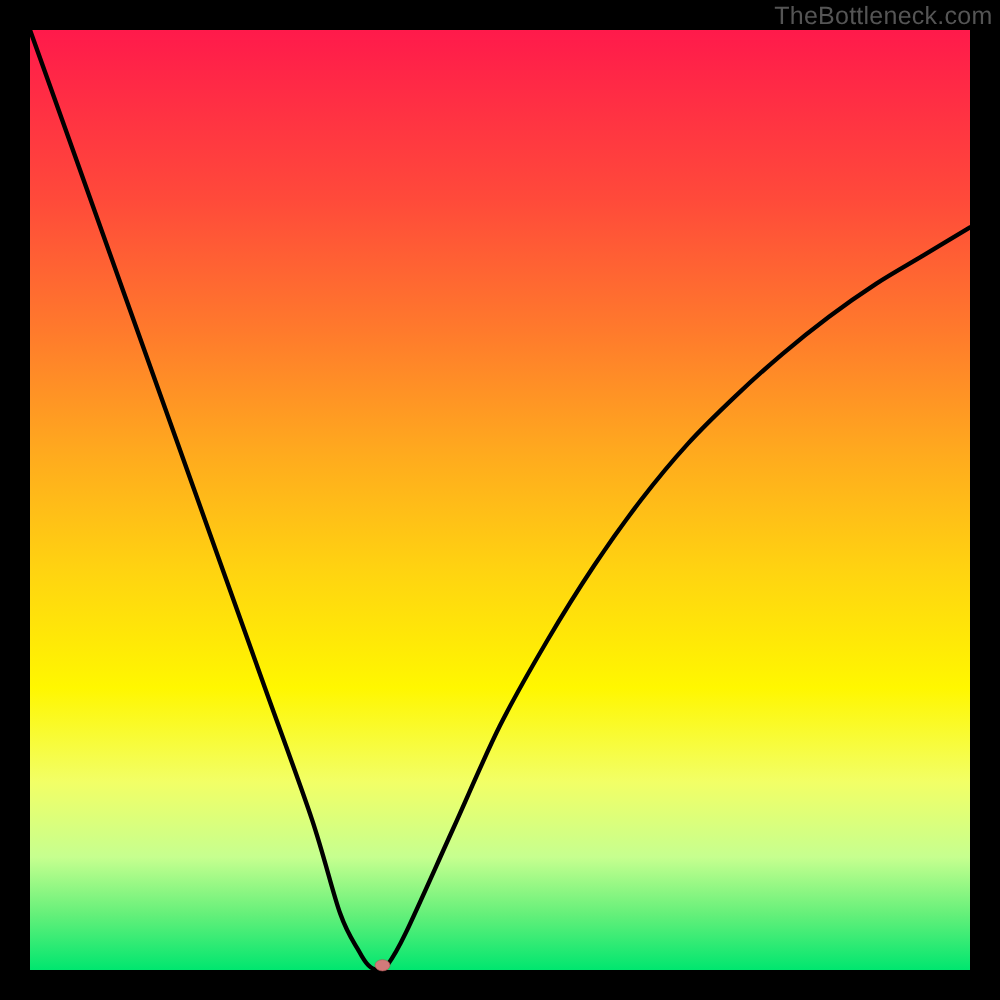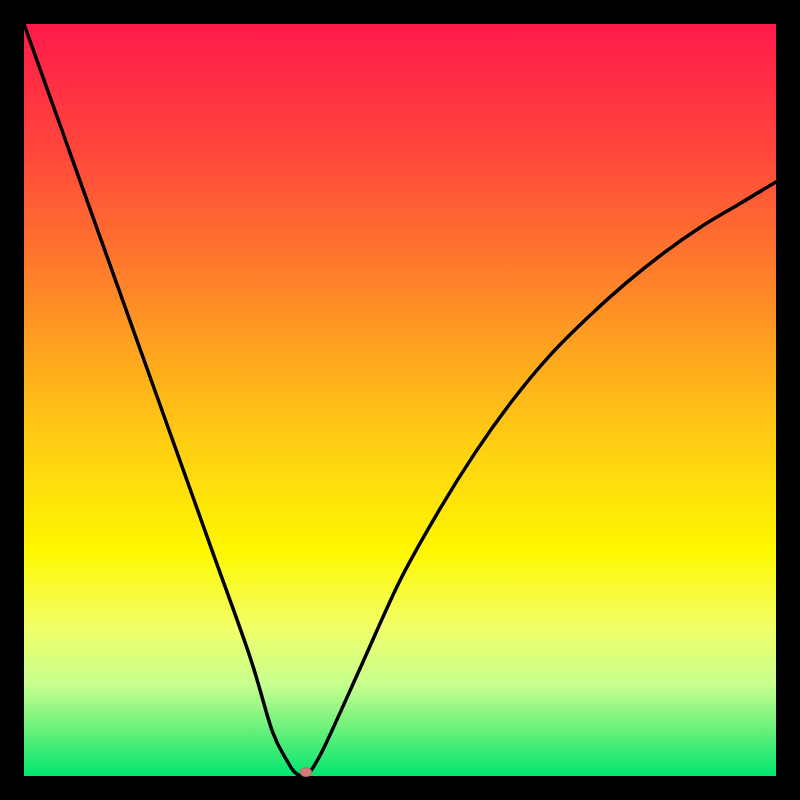--- a/index.html
+++ b/index.html
@@ -70,13 +70,14 @@
 </head>
 <body>
 
 <div class="frame">
   <div class="plot-area">
     <svg class="curve" viewBox="0 0 752 752" preserveAspectRatio="none">
       <path class="curve-path" d="M 0 0 C 6.266666666666667 17.546666666666663, 25.06666666666667 70.18666666666664, 37.6 105.27999999999997 C 50.13333333333333 140.3733333333333, 62.66666666666667 175.46666666666673, 75.2 210.56000000000006 C 87.73333333333333 245.6533333333334, 100.26666666666667 280.7466666666667, 112.8 315.84000000000003 C 125.33333333333333 350.93333333333334, 137.86666666666667 386.0266666666667, 150.4 421.12 C 162.93333333333334 456.2133333333333, 175.46666666666667 491.3066666666667, 188 526.4 C 200.53333333333333 561.4933333333333, 215.57333333333332 601.5999999999999, 225.6 631.68 C 235.62666666666667 661.76, 241.89333333333337 689.3333333333333, 248.16000000000003 706.88 C 254.42666666666668 724.4266666666667, 259.44 730.0666666666667, 263.2 736.96 C 266.96 743.8533333333334, 268.2133333333333 745.7333333333333, 270.71999999999997 748.24 C 273.22666666666663 750.7466666666667, 275.73333333333335 752, 278.24 752 C 280.74666666666667 752, 282 753.2533333333333, 285.76 748.24 C 289.52 743.2266666666667, 292.02666666666664 740.0933333333332, 300.8 721.92 C 309.5733333333334 703.7466666666667, 325.8666666666667 666.7733333333333, 338.40000000000003 639.2 C 350.9333333333334 611.6266666666668, 363.4666666666667 581.5466666666667, 376 556.48 C 388.5333333333333 531.4133333333333, 401.0666666666667 510.1066666666667, 413.6 488.8 C 426.1333333333333 467.49333333333334, 438.66666666666663 447.44, 451.2 428.64 C 463.73333333333335 409.84, 476.26666666666665 392.29333333333335, 488.8 376 C 501.33333333333337 359.70666666666665, 513.8666666666667 344.66666666666663, 526.4 330.87999999999994 C 538.9333333333333 317.09333333333325, 551.4666666666667 305.18666666666667, 564 293.28000000000003 C 576.5333333333333 281.3733333333334, 589.0666666666667 270.09333333333336, 601.6 259.44 C 614.1333333333333 248.78666666666666, 626.6666666666666 238.76000000000002, 639.1999999999999 229.36 C 651.7333333333332 219.96, 664.2666666666668 211.18666666666664, 676.8000000000001 203.03999999999996 C 689.3333333333334 194.8933333333333, 701.8666666666667 188.00000000000003, 714.4 180.48000000000002 C 726.9333333333333 172.96, 745.7333333333333 161.67999999999998, 752 157.91999999999996"></path>
       <ellipse class="marker" cx="282" cy="748.24" rx="6" ry="4.5"></ellipse>
     </svg>
   </div>
+  <div class="watermark">TheBottleneck.com</div>
 </div>
 
 </body></html>

